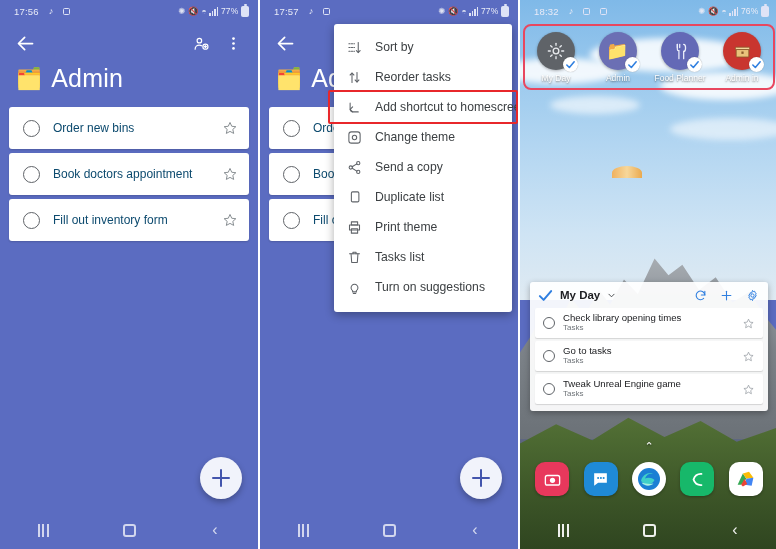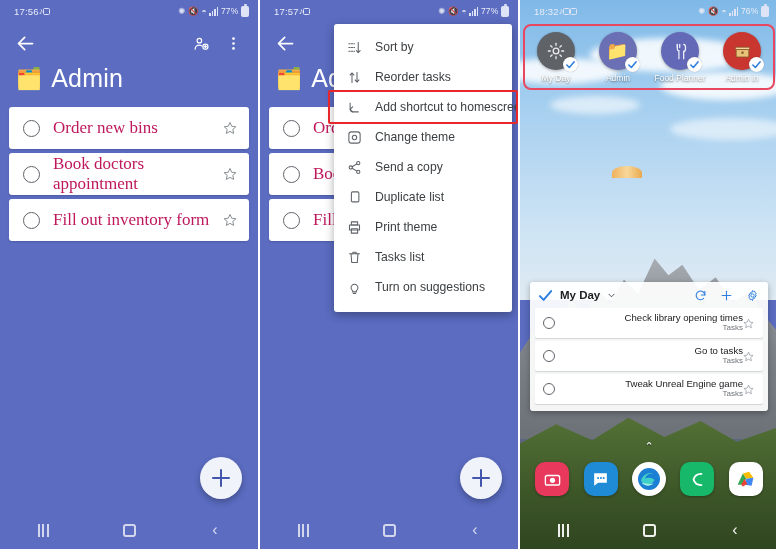--- a/index.html
+++ b/index.html
@@ -23,21 +23,21 @@
   .phone.p3 { width: 252px; }
 
   
   .statusbar {
     position: relative; height: 22px;
     display: flex; align-items: center; justify-content: space-between;
     padding: 0 9px 0 14px;
     font-size: 9.5px; color: #e9ebf7; letter-spacing: .2px;
     z-index: 40;
   }
-  .sb-left { display: flex; align-items: center; gap: 0; }
+  .sb-left { display: flex; align-items: center; gap: 10px; }
   .sb-right { display: flex; align-items: center; gap: 2.5px; font-size: 8.5px; }
   .sb-ico { display:inline-block; opacity:.92; }
   .sb-sq { width:7px;height:7px;border:1.1px solid #dfe3f6;border-radius:1.5px; display:inline-block;}
   .sb-note { font-size: 9px; }
   .sb-bat { width:8px;height:11px;border:1.1px solid #dfe3f6;border-radius:1.5px;position:relative;display:inline-block;background:#dfe3f6;}
   .sb-bat:after{content:"";position:absolute;top:-2.5px;left:1.8px;width:3px;height:1.6px;background:#dfe3f6;border-radius:1px;}
   .bars { display:inline-flex; align-items:flex-end; gap:.8px; height:9px;}
   .bars i{display:block;width:1.7px;background:#dfe3f6;}
   .bars i:nth-child(1){height:3px}.bars i:nth-child(2){height:5px}
   .bars i:nth-child(3){height:7px}.bars i:nth-child(4){height:9px}
@@ -52,21 +52,21 @@
   .list-title-text { font-size: 25px; color: #fff; font-weight: 400; letter-spacing: .2px; }
 
   
   .tasklist { position: relative; padding: 0 9px; z-index: 3; }
   .task-card {
     background: #fff; border-radius: 3px; height: 42px;
     display: flex; align-items: center; padding: 0 12px 0 14px;
     margin-bottom: 4px; box-shadow: 0 1px 2px rgba(0,0,0,.16);
   }
   .task-circle { width: 17px; height: 17px; border: 1.5px solid #5f6368; border-radius: 50%; flex: 0 0 17px; }
-  .task-text { flex: 1; margin-left: 13px; font-size: 17px; color: #be185d; font-family: Liberation Serif, serif; }
+  .task-text { flex: 1; margin-left: 13px; font-size: 12px; color: #0c4a6e; }
   .star { width: 14px; height: 14px; }
 
   
   .fab {
     position: absolute; right: 16px; bottom: 50px;
     width: 42px; height: 42px; border-radius: 50%;
     background: #f1f3fb; display: flex; align-items: center; justify-content: center;
     box-shadow: 0 3px 6px rgba(0,0,0,.28); z-index: 6;
   }
   .fab-plus { position: relative; width: 18px; height: 18px; }
@@ -150,21 +150,21 @@
     box-shadow: 0 2px 6px rgba(0,0,0,.3); z-index: 8; padding-bottom: 4px;
   }
   .widget-head { display:flex; align-items:center; height: 26px; padding: 0 9px 0 8px; gap: 7px; }
   .wh-check { width: 15px; height: 15px; color: #2f7fe0; }
   .wh-title { font-size: 11.5px; color: #202124; font-weight: 600; }
   .wh-chev { width:9px;height:9px; color:#3c4043; }
   .wh-actions { margin-left:auto; display:flex; align-items:center; gap: 13px; color:#2f7fe0;}
   .wh-actions svg { width: 13px; height: 13px; }
   .w-task {
     background:#fff; margin: 0 5px 3px 5px; border-radius: 2px; height: 30px;
-    display:flex; align-items:center; padding: 0 9px 0 8px; box-shadow: 0 1px 1px rgba(0,0,0,.14); text-align: right;
+    display:flex; align-items:center; padding: 0 9px 0 8px; box-shadow: 0 1px 1px rgba(0,0,0,.14);
   }
   .w-circle { width: 12px; height: 12px; border: 1.3px solid #5f6368; border-radius: 50%; flex:0 0 12px;}
   .w-texts { margin-left: 8px; flex: 1; line-height: 1.05; }
   .w-title { font-size: 9.6px; color:#202124; }
   .w-sub { font-size: 8px; color:#70757a; margin-top:1px; }
   .w-star { width: 11px; height: 11px; }
 
   
   .dock { position:absolute; left:0; right:0; bottom: 48px; height: 44px;
           display:flex; align-items:center; justify-content: space-around; padding: 0 8px; z-index: 8;}

